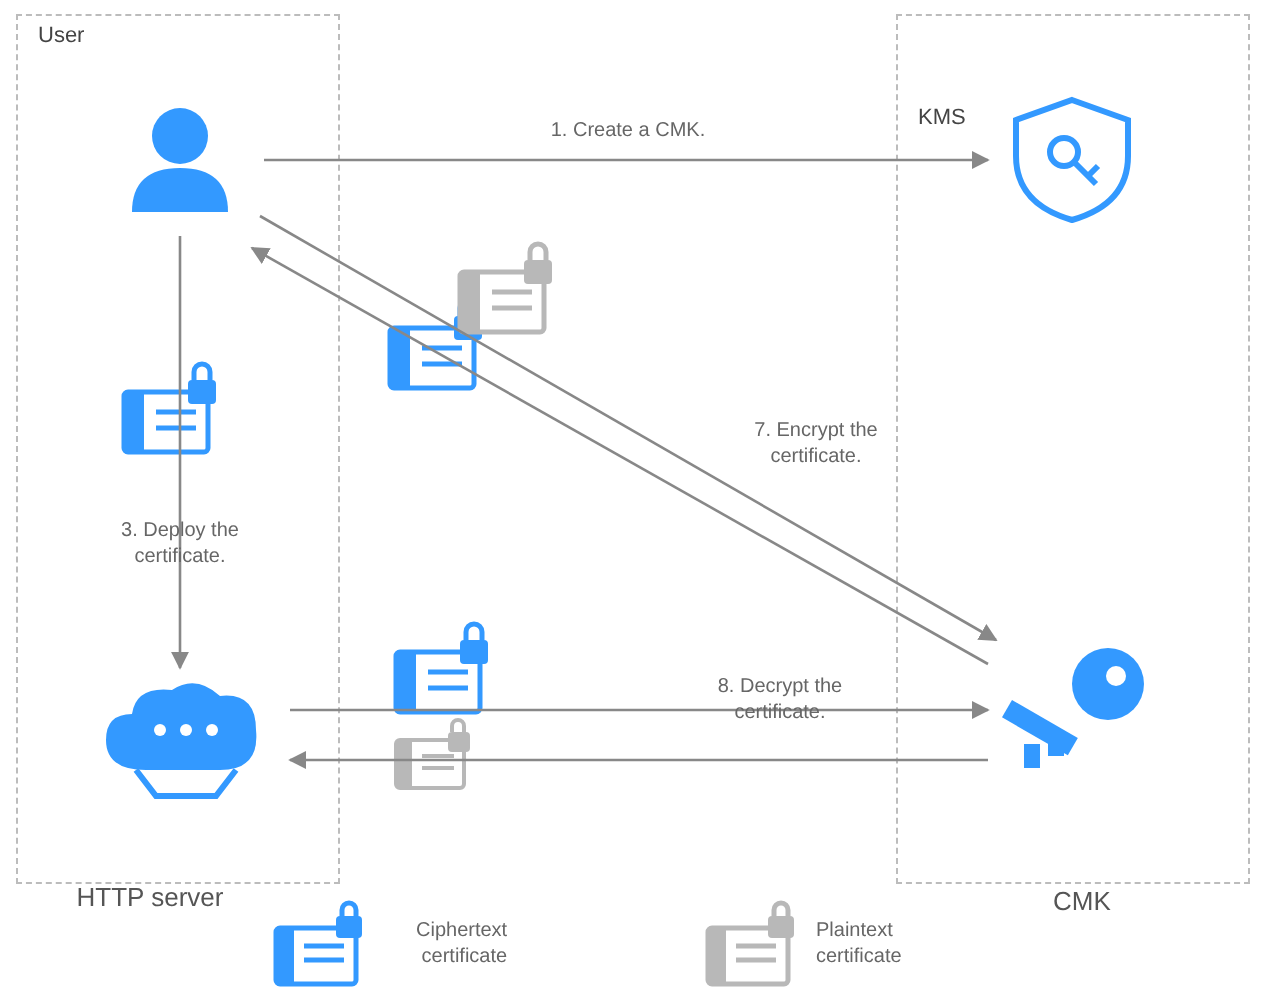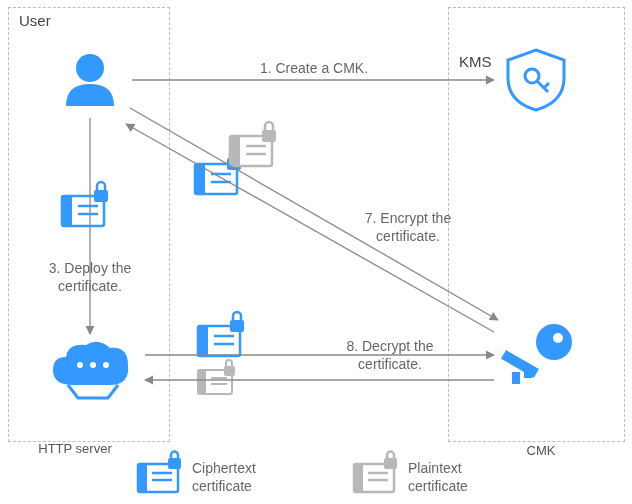--- a/index.html
+++ b/index.html
@@ -14,25 +14,25 @@
   }
   .box {
     position: absolute;
     border: 1px dashed #bcbcbc;
     box-sizing: border-box;
   }
   .box-title {
     position: absolute;
     top: 4px;
     color: #444;
-    font-size: 15px;
+    font-size: 11px;
   }
   .label {
     position: absolute;
-    font-size: 14px;
+    font-size: 10px;
     color: #666;
     text-align: center;
     line-height: 1.25;
     white-space: pre;
   }
   svg { position: absolute; top:0; left:0; }
   .node-label {
     position: absolute;
     font-size: 13px;
     color:#555;
@@ -161,16 +161,16 @@
 <div class="label" style="left:348px; top:210px; width:120px;">7. Encrypt the
 certificate.</div>
 <div class="label" style="left:40px; top:260px; width:100px;">3. Deploy the
 certificate.</div>
 <div class="label" style="left:330px; top:338px; width:120px;">8. Decrypt the
 certificate.</div>
 
 <div class="node-label" style="left:35px; top:403px; width:80px;margin-top:38px;">HTTP server</div>
 <div class="node-label" style="left:516px; top:395px; width:50px;margin-top:48px;">CMK</div>
 
-<div class="label" style="left:192px; top:460px; text-align:left;">Ciphertext
+<div class="label" style="left:208px; top:460px; text-align:right;">Ciphertext
 certificate</div>
 <div class="label" style="left:408px; top:460px; text-align:left;">Plaintext
 certificate</div>
 
 </body></html>

